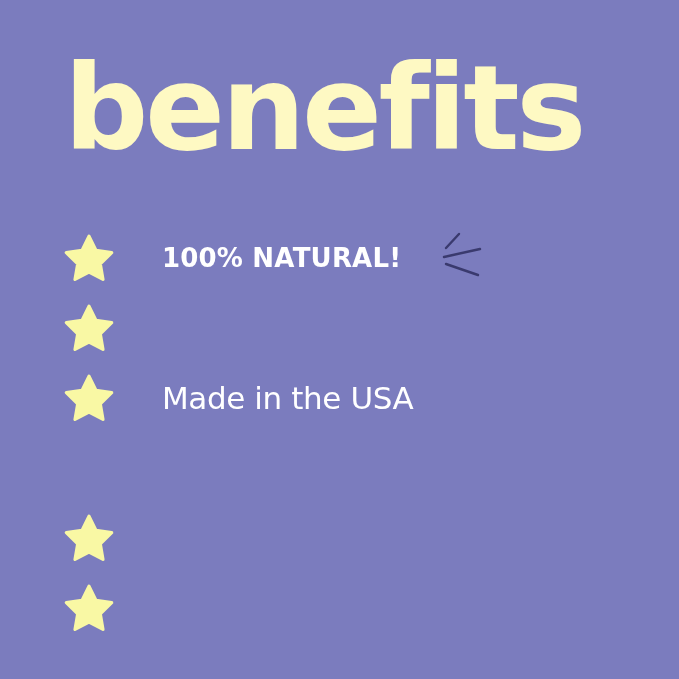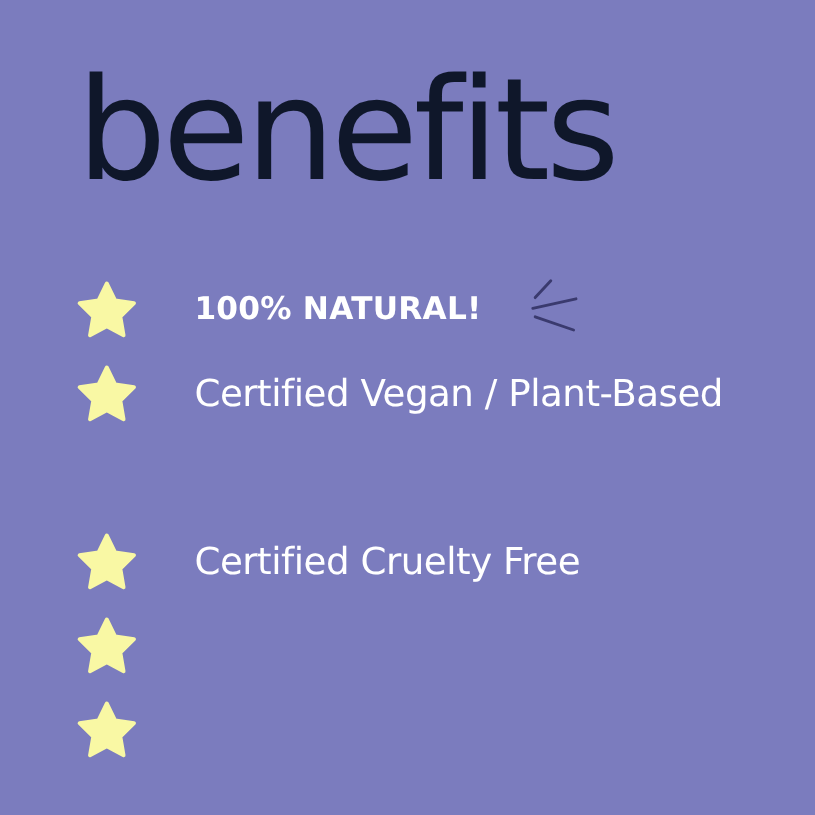--- a/index.html
+++ b/index.html
@@ -21,23 +21,23 @@
     overflow: hidden;
   }
 
   
   #title {
     position: absolute;
     left: 64px;
     top: 48px;
     width: 560px;
     height: 120px;
-    color: #0f172a;
+    color: #fef9c3;
     font-family: "DejaVu Sans", sans-serif;
-    font-weight: 400;
+    font-weight: 700;
     font-size: 118px;
     line-height: 120px;
     letter-spacing: -3.5px;
     white-space: nowrap;
     -webkit-font-smoothing: antialiased;
   }
 
   
   #benefit-list {
     position: absolute;
@@ -115,27 +115,26 @@
         <svg class="emphasis-marks" viewBox="0 0 56 56">
           <path d="M10,18 L23,4" stroke="#3a3a6e" stroke-width="2.4" stroke-linecap="round" fill="none"></path>
           <path d="M8,27 L44,19" stroke="#3a3a6e" stroke-width="2.4" stroke-linecap="round" fill="none"></path>
           <path d="M10,34 L42,45" stroke="#3a3a6e" stroke-width="2.4" stroke-linecap="round" fill="none"></path>
         </svg>
       </div>
       <div class="benefit-row" style="top: 293px;">
         <svg class="star-icon" viewBox="0 0 50 50">
           <path d="M25 3.2 L32.0 17.4 L47.7 19.7 L36.3 30.8 L39.0 46.4 L25 39.0 L11.0 46.4 L13.7 30.8 L2.3 19.7 L18.0 17.4 Z" fill="#f9f8a4" stroke="#f9f8a4" stroke-width="3.2" stroke-linejoin="round"></path>
         </svg>
-        <div class="benefit-label">Certified Vegan / Plant-Based</div>
       </div>
-      <div class="benefit-row" style="top: 433px;">
+      <div class="benefit-row" style="top: 363px;">
         <svg class="star-icon" viewBox="0 0 50 50">
           <path d="M25 3.2 L32.0 17.4 L47.7 19.7 L36.3 30.8 L39.0 46.4 L25 39.0 L11.0 46.4 L13.7 30.8 L2.3 19.7 L18.0 17.4 Z" fill="#f9f8a4" stroke="#f9f8a4" stroke-width="3.2" stroke-linejoin="round"></path>
         </svg>
-        <div class="benefit-label">Certified Cruelty Free</div>
+        <div class="benefit-label">Made in the USA</div>
       </div>
       <div class="benefit-row" style="top: 503px;">
         <svg class="star-icon" viewBox="0 0 50 50">
           <path d="M25 3.2 L32.0 17.4 L47.7 19.7 L36.3 30.8 L39.0 46.4 L25 39.0 L11.0 46.4 L13.7 30.8 L2.3 19.7 L18.0 17.4 Z" fill="#f9f8a4" stroke="#f9f8a4" stroke-width="3.2" stroke-linejoin="round"></path>
         </svg>
       </div>
       <div class="benefit-row" style="top: 573px;">
         <svg class="star-icon" viewBox="0 0 50 50">
           <path d="M25 3.2 L32.0 17.4 L47.7 19.7 L36.3 30.8 L39.0 46.4 L25 39.0 L11.0 46.4 L13.7 30.8 L2.3 19.7 L18.0 17.4 Z" fill="#f9f8a4" stroke="#f9f8a4" stroke-width="3.2" stroke-linejoin="round"></path>
         </svg>

